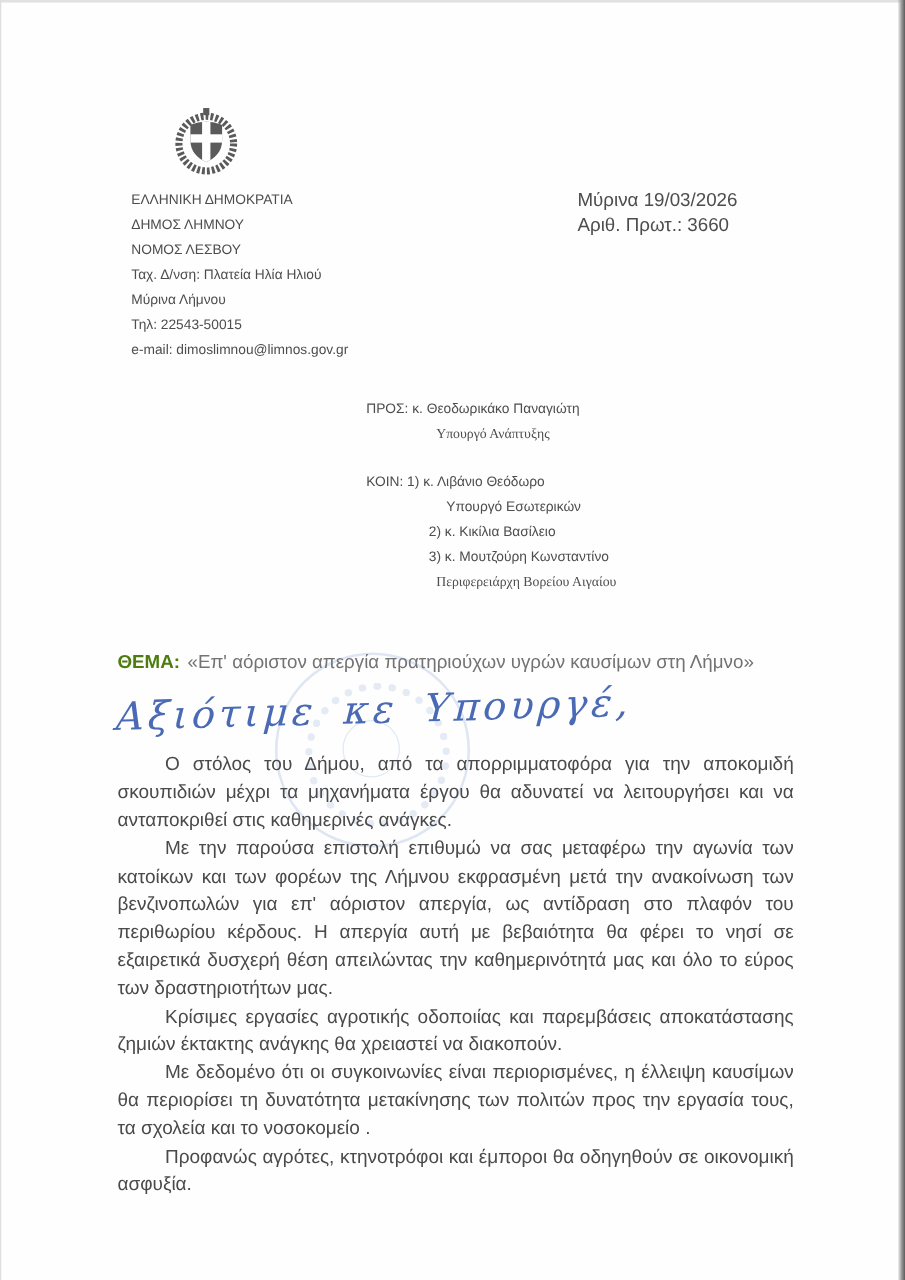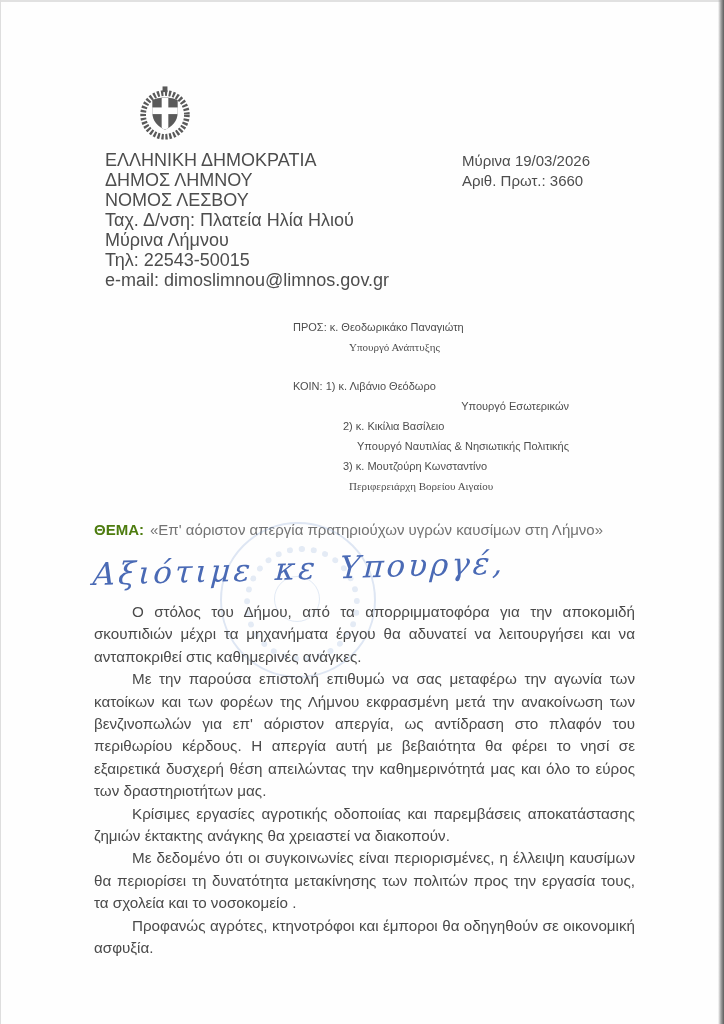--- a/index.html
+++ b/index.html
@@ -16,32 +16,32 @@
   .scan-edge-right{position:absolute;right:0;top:0;width:6px;height:1024px;
     background:linear-gradient(to right,rgba(230,230,230,0),#9a9a9a 55%,#5c5c5c);}
   .scan-edge-top{position:absolute;left:0;top:0;width:724px;height:2px;background:#c9c9c9;opacity:.55;}
   .scan-edge-left{position:absolute;left:0;top:0;width:1px;height:1024px;background:#dedede;}
 
   
   .emblem{position:absolute;left:138px;top:86px;width:54px;height:56px;}
   .emblem svg{width:100%;height:100%;}
 
   
-  .lh-left{position:absolute;left:105px;top:150px;font-size:18px;line-height:20px;white-space:nowrap;}
+  .lh-left{position:absolute;left:105px;top:150px;font-size:11px;line-height:20px;white-space:nowrap;}
   .lh-left .email{}
 
   
   .lh-right{position:absolute;left:462px;top:151px;font-size:15px;line-height:20px;white-space:nowrap;}
 
   
   .recipients{position:absolute;left:293px;top:317px;font-size:11px;line-height:20px;white-space:nowrap;}
   .recipients .cc{margin-top:19px;}
   .ind-a{padding-left:56px;font-family:Liberation Serif, serif;}
   .ind-b{padding-left:50px;}
-  .ind-c{padding-left:64px;text-align:right;}
+  .ind-c{padding-left:64px;}
 
   
   .subject{position:absolute;left:94px;top:521px;width:560px;font-size:15px;}
   .subj-label{font-weight:bold;margin-right:6px;color:#4d7c0f;}
   .subj-text{color:#737373;}
 
   
   .stamp{position:absolute;left:220px;top:522px;width:152px;height:152px;
     border:2px solid rgba(96,136,200,0.20);border-radius:50%;pointer-events:none;}
   .stamp-inner{position:absolute;left:22px;top:22px;width:104px;height:104px;
@@ -108,21 +108,20 @@
 
   <div class="recipients">
     <div class="to">
       <div>ΠΡΟΣ: κ. Θεοδωρικάκο Παναγιώτη</div>
       <div class="ind-a">Υπουργό Ανάπτυξης</div>
     </div>
     <div class="cc">
       <div>ΚΟΙΝ: 1) κ. Λιβάνιο Θεόδωρο</div>
       <div class="ind-c">Υπουργό Εσωτερικών</div>
       <div class="ind-b">2) κ. Κικίλια Βασίλειο</div>
-      <div class="ind-c">Υπουργό Ναυτιλίας &amp; Νησιωτικής Πολιτικής</div>
       <div class="ind-b">3) κ. Μουτζούρη Κωνσταντίνο</div>
       <div class="ind-a">Περιφερειάρχη Βορείου Αιγαίου</div>
     </div>
   </div>
 
   <div class="subject">
     <span class="subj-label">ΘΕΜΑ:</span><span class="subj-text">«Επ' αόριστον απεργία πρατηριούχων υγρών καυσίμων στη Λήμνο»</span>
   </div>
 
   <div class="stamp">

